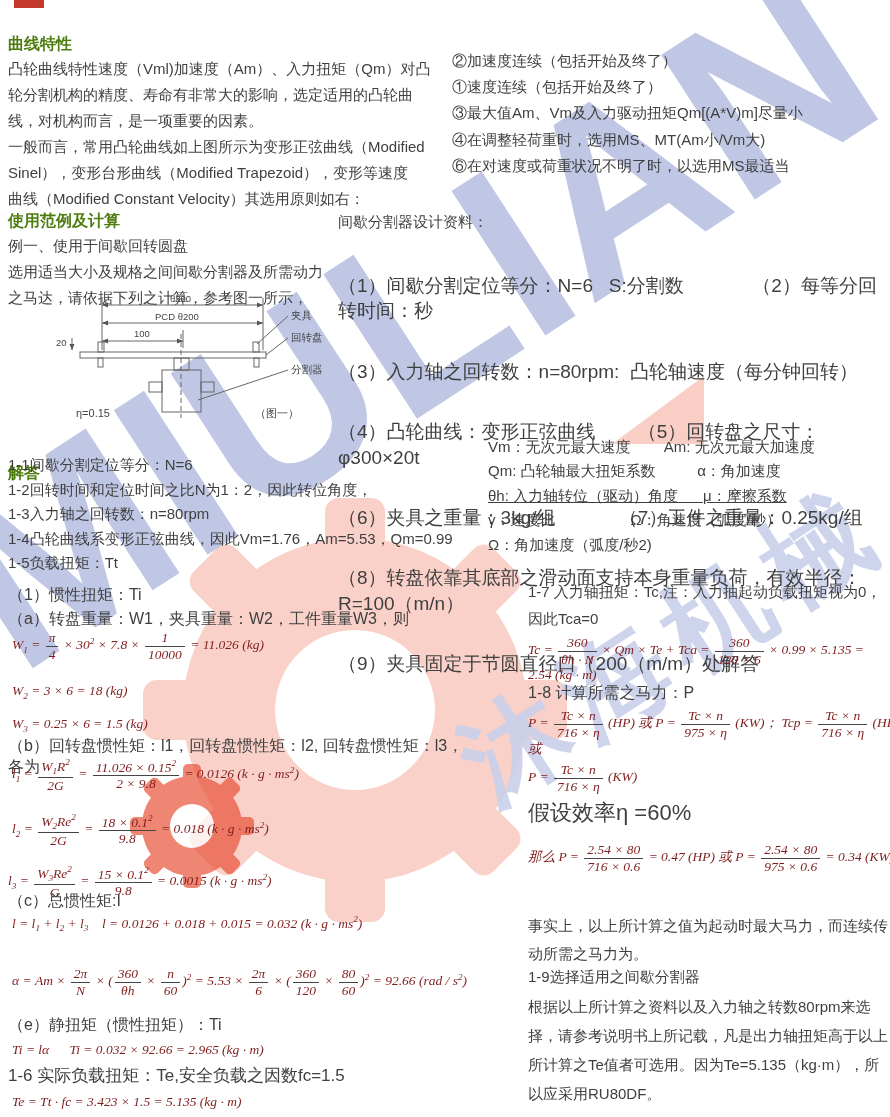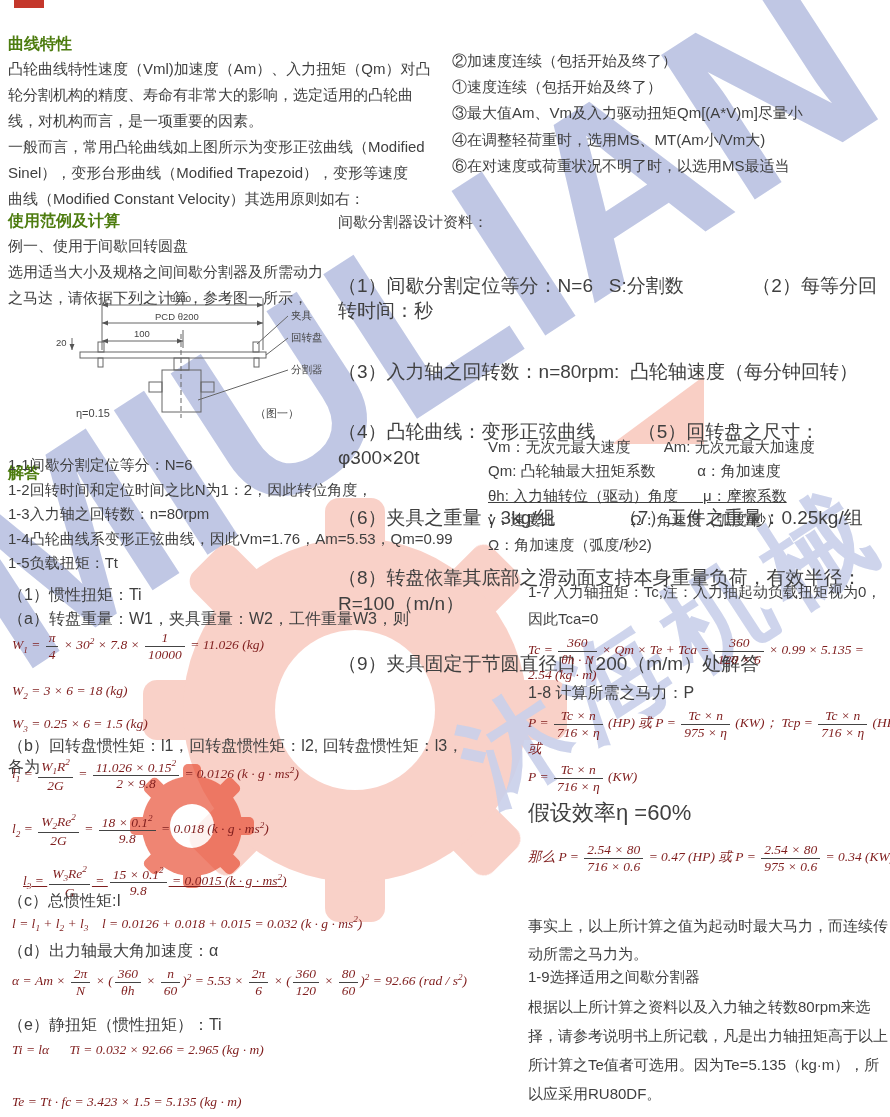--- a/index.html
+++ b/index.html
@@ -160,27 +160,27 @@
   </div>
 
   <div class="abs h16" style="left:8px;top:585px;">（1）惯性扭矩：Ti</div>
   <div class="abs h16" style="left:8px;top:609px;">（a）转盘重量：W1，夹具重量：W2，工件重量W3，则</div>
   <div class="abs math" style="left:12px;top:630px;">W<sub>1</sub> = <span class="frac"><span class="fn">π</span><span class="fd">4</span></span> × 30<sup>2</sup> × 7.8 × <span class="frac"><span class="fn">1</span><span class="fd">10000</span></span> = 11.026 (kg)</div>
   <div class="abs math" style="left:12px;top:683px;">W<sub>2</sub> = 3 × 6 = 18 (kg)</div>
   <div class="abs math" style="left:12px;top:716px;">W<sub>3</sub> = 0.25 × 6 = 1.5 (kg)</div>
   <div class="abs h16" style="left:8px;top:736px;width:470px;">（b）回转盘惯性矩：l1，回转盘惯性矩：l2, 回转盘惯性矩：l3，各为</div>
   <div class="abs math" style="left:12px;top:757px;">l<sub>1</sub> = <span class="frac"><span class="fn">W<sub>1</sub>R<sup>2</sup></span><span class="fd">2G</span></span> = <span class="frac"><span class="fn">11.026 × 0.15<sup>2</sup></span><span class="fd">2 × 9.8</span></span> = 0.0126 (k · g · ms<sup>2</sup>)</div>
   <div class="abs math" style="left:12px;top:812px;">l<sub>2</sub> = <span class="frac"><span class="fn">W<sub>2</sub>Re<sup>2</sup></span><span class="fd">2G</span></span> = <span class="frac"><span class="fn">18 × 0.1<sup>2</sup></span><span class="fd">9.8</span></span> = 0.018 (k · g · ms<sup>2</sup>)</div>
-  <div class="abs math" style="left:23px;top:864px;text-decoration:underline;">l<sub>3</sub> = <span class="frac"><span class="fn">W<sub>3</sub>Re<sup>2</sup></span><span class="fd">G</span></span> = <span class="frac"><span class="fn">15 × 0.1<sup>2</sup></span><span class="fd">9.8</span></span> = 0.0015 (k · g · ms<sup>2</sup>)</div>
+  <div class="abs math" style="left:8px;top:864px;">l<sub>3</sub> = <span class="frac"><span class="fn">W<sub>3</sub>Re<sup>2</sup></span><span class="fd">G</span></span> = <span class="frac"><span class="fn">15 × 0.1<sup>2</sup></span><span class="fd">9.8</span></span> = 0.0015 (k · g · ms<sup>2</sup>)</div>
   <div class="abs h16" style="left:8px;top:891px;">（c）总惯性矩:I</div>
   <div class="abs math" style="left:12px;top:914px;">l = l<sub>1</sub> + l<sub>2</sub> + l<sub>3</sub>    l = 0.0126 + 0.018 + 0.015 = 0.032 (k · g · ms<sup>2</sup>)</div>
-  <div class="abs h16" style="left:8px;top:941px;">（d）出力轴最大角加速度：α</div>
   <div class="abs math" style="left:12px;top:966px;">α = Am × <span class="frac"><span class="fn">2π</span><span class="fd">N</span></span> × (<span class="frac"><span class="fn">360</span><span class="fd">θh</span></span> × <span class="frac"><span class="fn">n</span><span class="fd">60</span></span>)<sup>2</sup> = 5.53 × <span class="frac"><span class="fn">2π</span><span class="fd">6</span></span> × (<span class="frac"><span class="fn">360</span><span class="fd">120</span></span> × <span class="frac"><span class="fn">80</span><span class="fd">60</span></span>)<sup>2</sup> = 92.66 (rad / s<sup>2</sup>)</div>
   <div class="abs h16" style="left:8px;top:1015px;">（e）静扭矩（惯性扭矩）：Ti</div>
   <div class="abs math" style="left:12px;top:1042px;">Ti = lα      Ti = 0.032 × 92.66 = 2.965 (kg · m)</div>
+  <div class="abs h17" style="left:8px;top:1064px;">1-6 实际负载扭矩：Te,安全负载之因数fc=1.5</div>
   <div class="abs math" style="left:12px;top:1094px;">Te = Tt · fc = 3.423 × 1.5 = 5.135 (kg · m)</div>
 
   <div class="abs line" style="left:528px;top:578px;width:362px;line-height:27px;">1-7 入力轴扭矩：Tc,注：入力抽起动负载扭矩视为0，因此Tca=0</div>
   <div class="abs math" style="left:528px;top:635px;width:362px;">Tc = <span class="frac"><span class="fn">360</span><span class="fd">θh · N</span></span> × Qm × Te + Tca = <span class="frac"><span class="fn">360</span><span class="fd">120 × 6</span></span> × 0.99 × 5.135 = 2.54 (kg · m)</div>
   <div class="abs line" style="left:528px;top:683px;font-size:16px;">1-8 计算所需之马力：P</div>
   <div class="abs math" style="left:528px;top:708px;width:372px;">P = <span class="frac"><span class="fn">Tc × n</span><span class="fd">716 × η</span></span> (HP) 或 P = <span class="frac"><span class="fn">Tc × n</span><span class="fd">975 × η</span></span> (KW)； Tcp = <span class="frac"><span class="fn">Tc × n</span><span class="fd">716 × η</span></span> (HP) 或</div>
   <div class="abs math" style="left:528px;top:762px;">P = <span class="frac"><span class="fn">Tc × n</span><span class="fd">716 × η</span></span> (KW)</div>
   <div class="abs big" style="left:528px;top:798px;">假设效率η =60%</div>
   <div class="abs math" style="left:528px;top:842px;width:372px;">那么 P = <span class="frac"><span class="fn">2.54 × 80</span><span class="fd">716 × 0.6</span></span> = 0.47 (HP) 或 P = <span class="frac"><span class="fn">2.54 × 80</span><span class="fd">975 × 0.6</span></span> = 0.34 (KW)</div>
   <div class="abs line" style="left:528px;top:912px;width:366px;line-height:28px;">事实上，以上所计算之值为起动时最大马力，而连续传动所需之马力为。</div>

